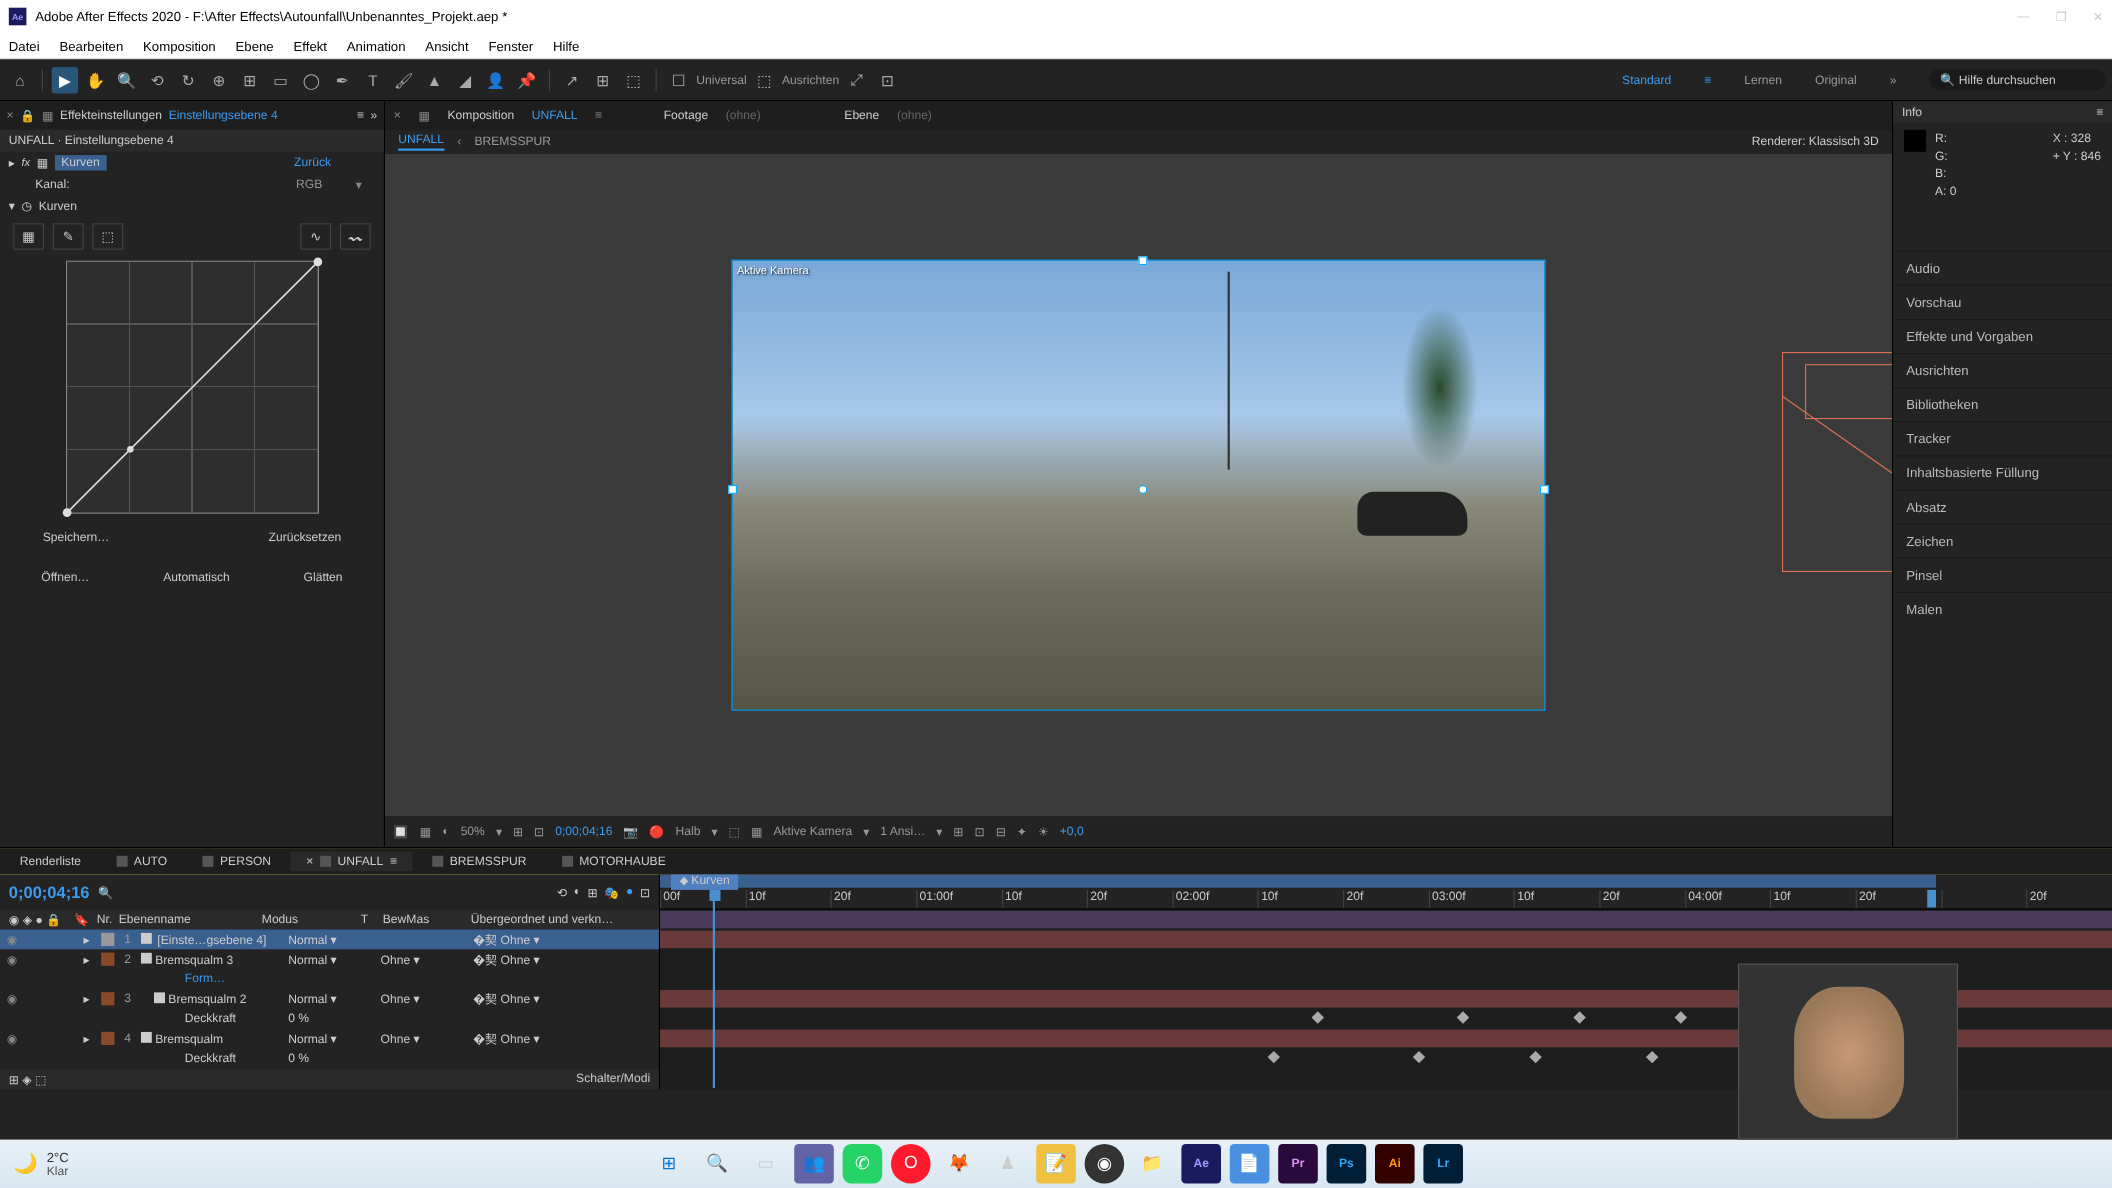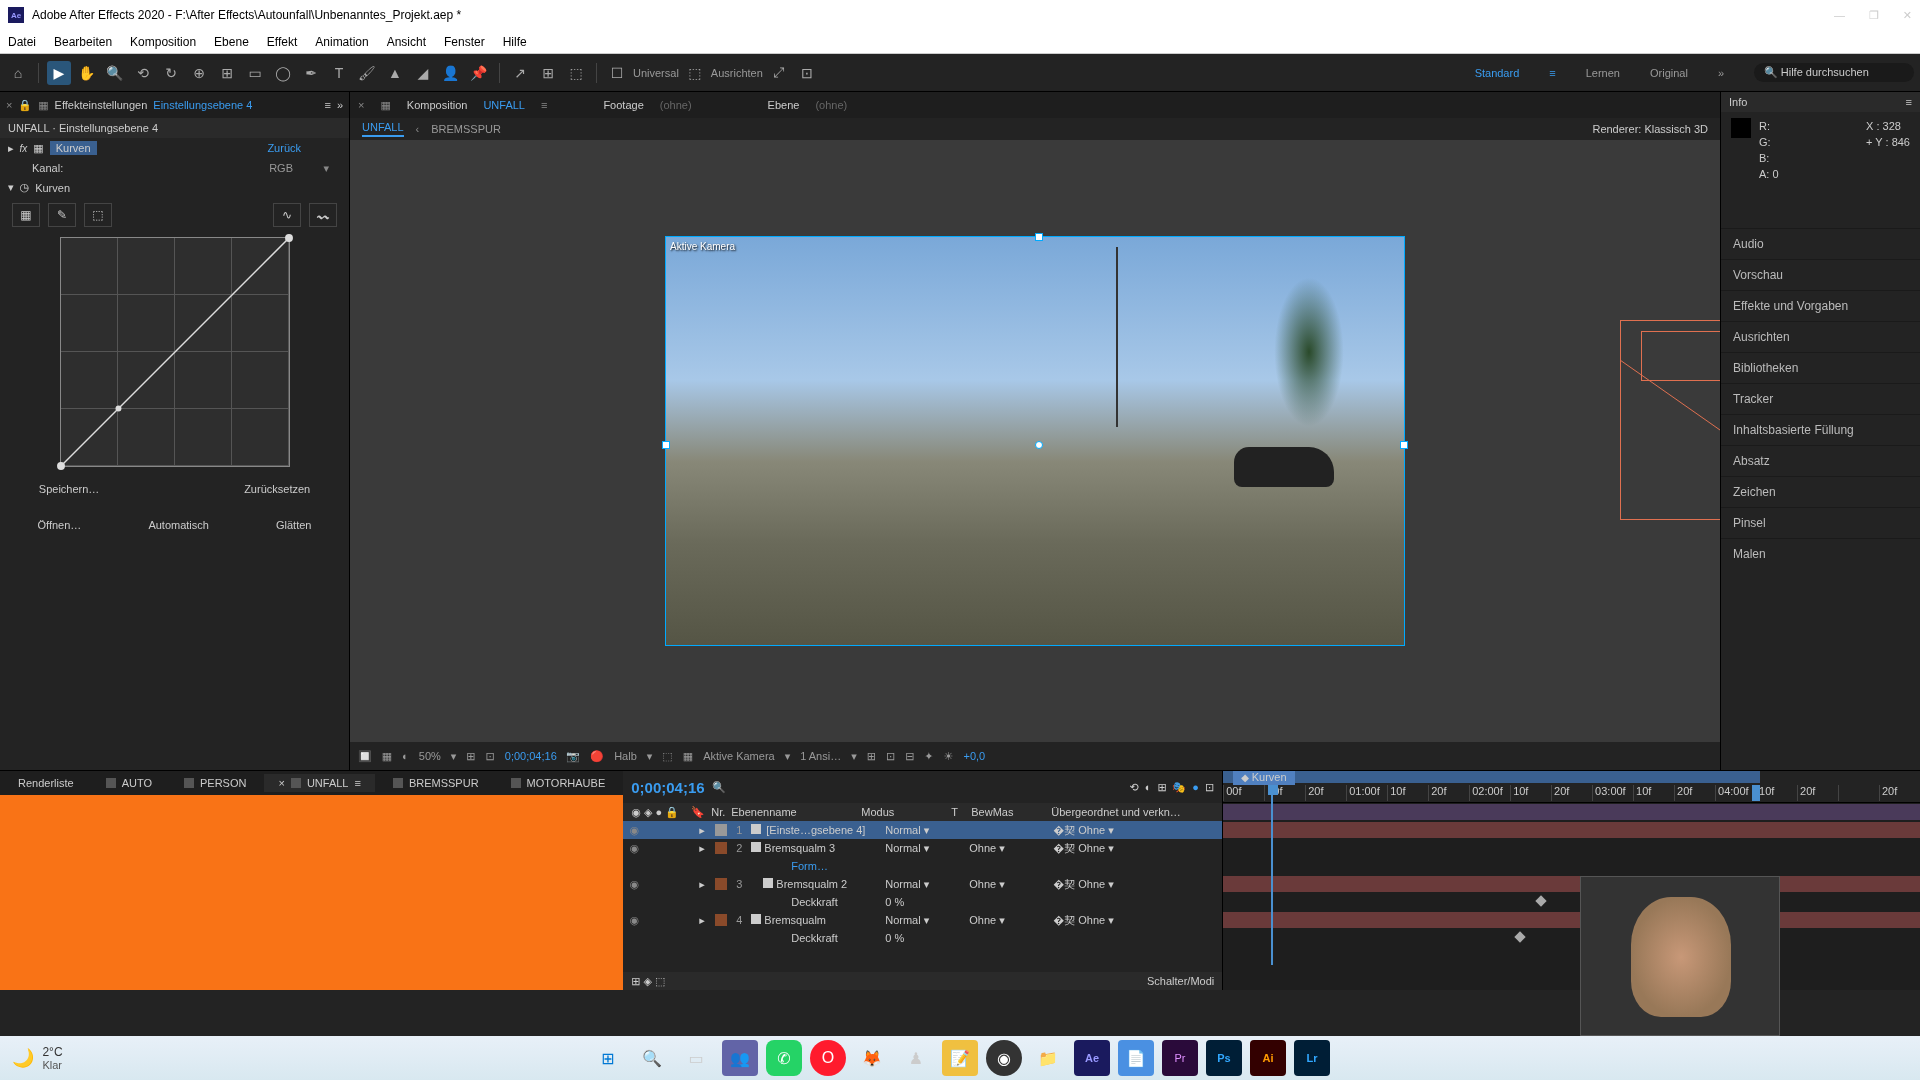--- a/index.html
+++ b/index.html
@@ -56,21 +56,21 @@
 .viewer .car{position:absolute;right:70px;top:210px;width:100px;height:40px;background:#222;border-radius:15px 25px 8px 8px}
 .viewer-controls{height:28px;background:#232323;display:flex;align-items:center;padding:0 8px;gap:10px;font-size:11px}
 .viewer-controls .vc{color:#999}
 .viewer-controls .timecode{color:#3a9cf0}
 .viewer-controls .expo{color:#3a9cf0}
 .right-panel{width:200px;background:#232323;border-left:1px solid #000}
 .right-panel .info-header{padding:4px 8px;background:#2a2a2a;display:flex;justify-content:space-between}
 .right-panel .info-body{padding:6px 10px;font-size:11px;line-height:16px}
 .right-panel .info-row{display:flex;justify-content:space-between}
 .right-panel .panel-item{padding:8px 12px;border-top:1px solid #1a1a1a;font-size:12px;color:#bbb}
-.timeline{height:220px;background:#f97316;border-top:1px solid #000;display:flex;flex-direction:row}
+.timeline{height:220px;background:#fde047;border-top:1px solid #000;display:flex;flex-direction:column}
 .tl-tabs{height:24px;background:#1e1e1e;display:flex;align-items:center;gap:4px;padding:0 4px}
 .tl-tabs .tl-tab{padding:3px 14px;display:flex;align-items:center;gap:6px;color:#999}
 .tl-tabs .tl-tab.active{background:#2a2a2a;color:#ccc}
 .tl-tabs .tl-tab .sq{width:10px;height:10px;background:#555}
 .tl-body{flex:1;display:flex}
 .tl-left{width:600px;background:#232323;display:flex;flex-direction:column;border-right:1px solid #000}
 .tl-time-row{height:32px;display:flex;align-items:center;padding:0 8px;gap:8px}
 .tl-time-row .timecode{color:#3a9cf0;font-size:15px;font-weight:bold}
 .tl-time-row .search{flex:1}
 .tl-time-row .icons{display:flex;gap:6px;color:#888}
@@ -552,18 +552,18 @@
     <div class="tb-icon" style="background:#6264a7;color:#fff">👥</div>
     <div class="tb-icon" style="background:#25d366;color:#fff;border-radius:8px">✆</div>
     <div class="tb-icon" style="background:#ff1b2d;color:#fff;border-radius:50%">O</div>
     <div class="tb-icon" style="color:#ff7139">🦊</div>
     <div class="tb-icon">♟</div>
     <div class="tb-icon" style="background:#f0c040">📝</div>
     <div class="tb-icon" style="background:#333;color:#fff;border-radius:50%">◉</div>
     <div class="tb-icon">📁</div>
     <div class="tb-icon" style="background:#1a1a5e;color:#9999ff;font-size:11px;font-weight:bold">Ae</div>
     <div class="tb-icon" style="background:#4a90e2">📄</div>
-    <div class="tb-icon" style="background:#2a0a3a;color:#e090ff;font-size:11px;font-weight:normal">Pr</div>
+    <div class="tb-icon" style="background:#2a0a3a;color:#e090ff;font-size:11px;font-weight:bold">Pr</div>
     <div class="tb-icon" style="background:#001e36;color:#31a8ff;font-size:11px;font-weight:bold">Ps</div>
     <div class="tb-icon" style="background:#330000;color:#ff9a00;font-size:11px;font-weight:bold">Ai</div>
     <div class="tb-icon" style="background:#001e36;color:#31a8ff;font-size:11px;font-weight:bold">Lr</div>
   </div>
 </div>
 
 </body></html>

